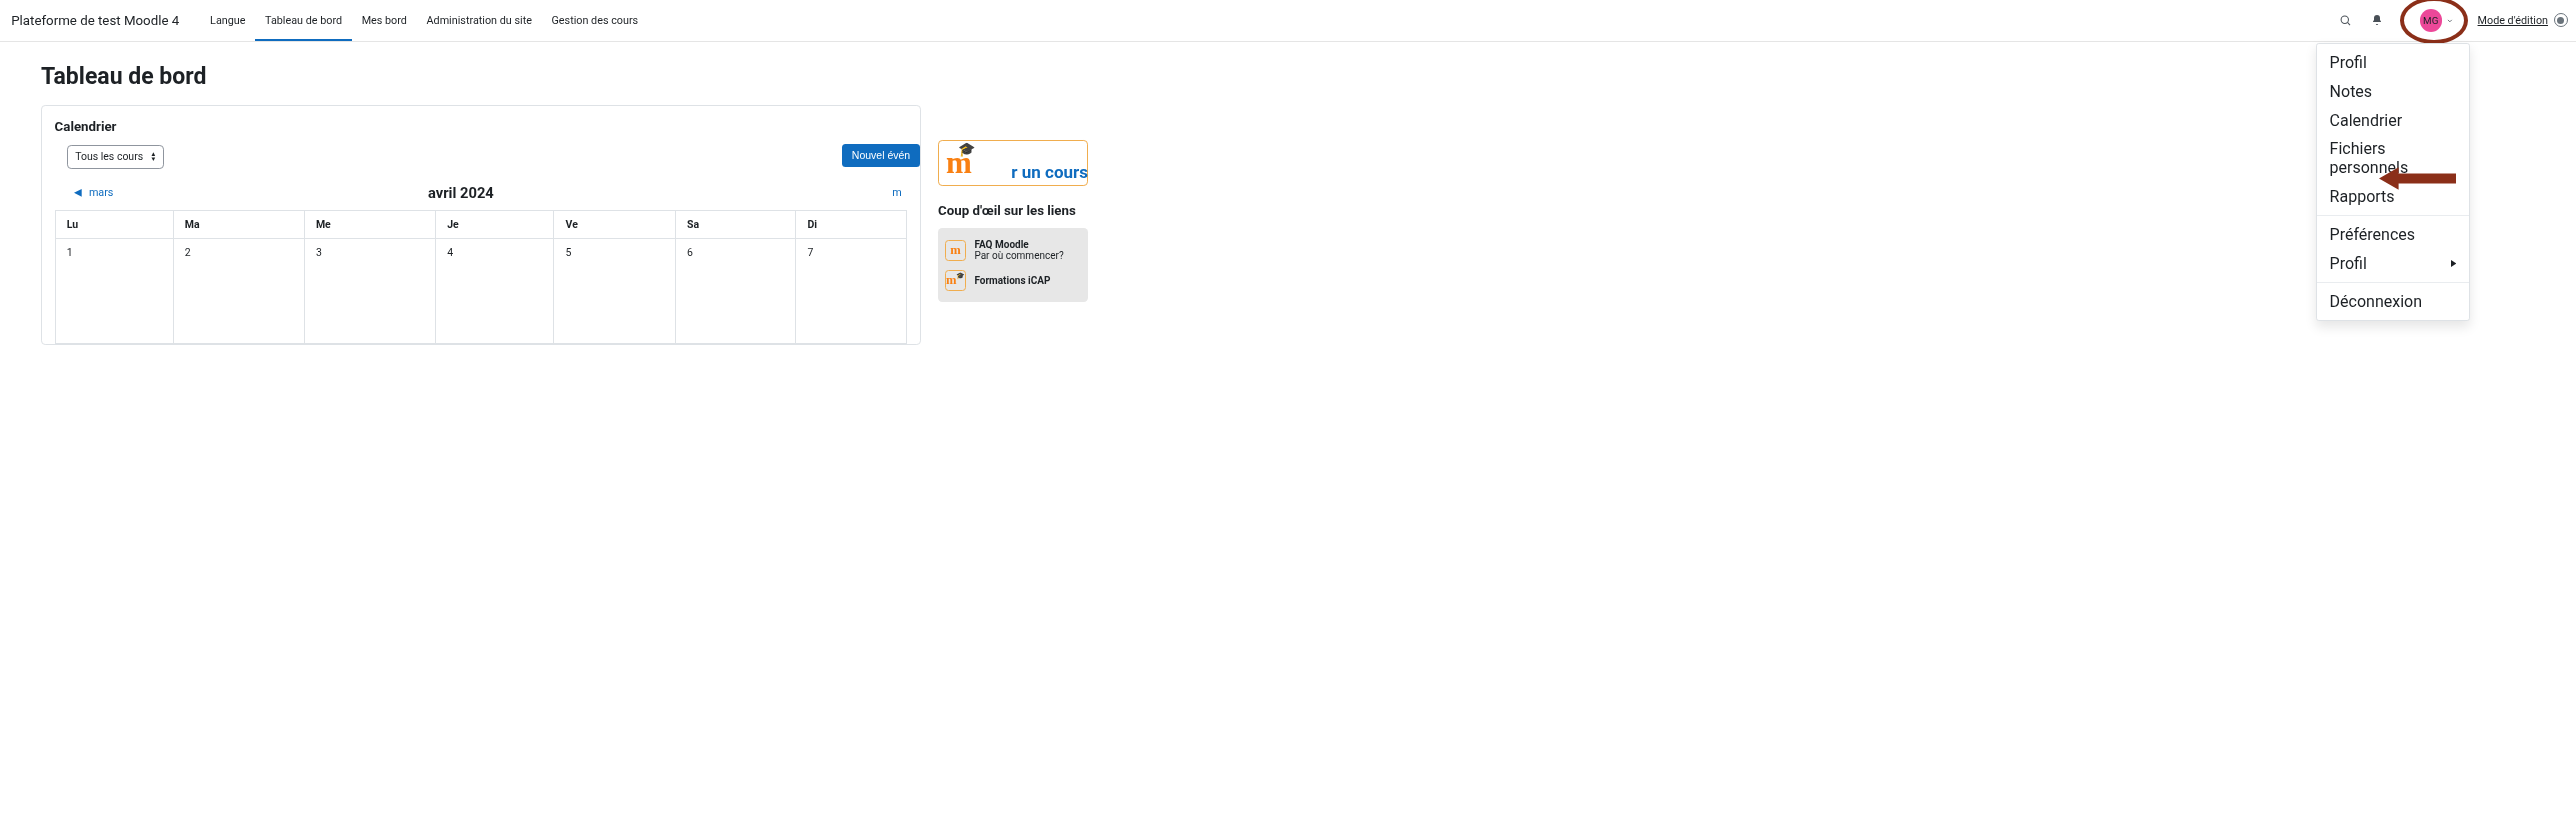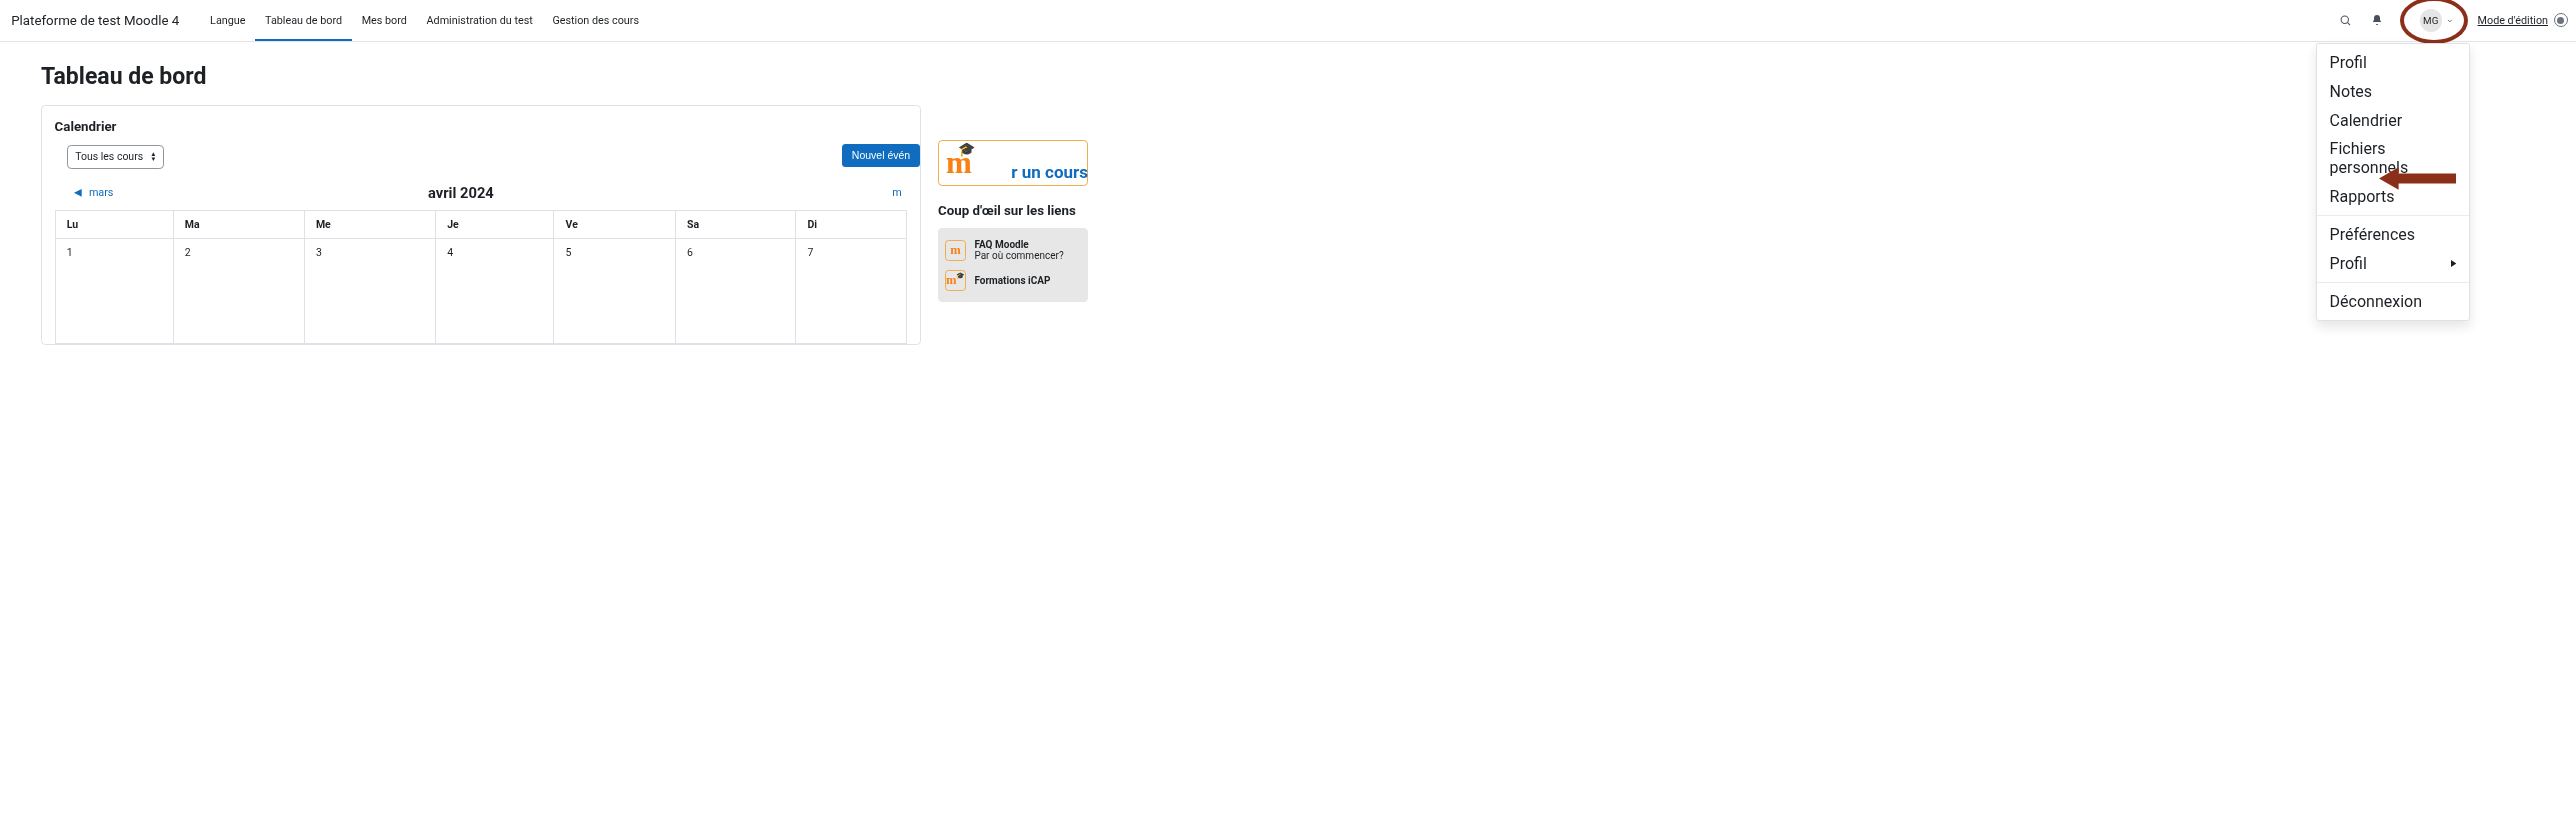--- a/index.html
+++ b/index.html
@@ -11,21 +11,21 @@
   .brand { font-size: 13.3px; color: #212529; padding-right: 14px; }
   .nav-primary { display: flex; align-items: stretch; height: 100%; margin-left: 7px; }
   .nav-link { display: flex; align-items: center; height: 100%; padding: 0 9.8px; font-size: 10.8px; color: #1d2125; cursor: pointer; border-bottom: 2.1px solid transparent; padding-top: 2.1px; }
   .nav-link.active { border-bottom-color: #0f6cbf; color: #1d2125; }
 
   .nav-right { margin-left: auto; display: flex; align-items: center; gap: 7px; }
   .icon-btn { width: 25px; height: 25px; display: flex; align-items: center; justify-content: center; cursor: pointer; color: #495057; }
   .divider { width: 0.7px; height: 17px; background: #e5e5e5; margin: 0 4.2px; }
   .user-chip-wrap { position: relative; padding: 1.4px; }
   .user-chip { display: flex; align-items: center; gap: 4.2px; padding: 4.2px 5.6px; border-radius: 14px; background: transparent; cursor: pointer; }
-  .avatar { width: 22.4px; height: 22.4px; border-radius: 50%; background: #e5e5e5; color: #1d2125; font-size: 9.8px; display: flex; align-items: center; justify-content: center; }
+  .avatar { width: 22.4px; height: 22.4px; border-radius: 50%; background: #ec4899; color: #1d2125; font-size: 9.8px; display: flex; align-items: center; justify-content: center; }
   .ring { position: absolute; top: -7px; left: -12.6px; right: -7px; bottom: -7px; border: 4.2px solid #8b2f19; border-radius: 50% / 50%; pointer-events: none; }
   .edit-toggle { display: flex; align-items: center; gap: 5.6px; font-size: 10.8px; padding-left: 9.8px; text-decoration: underline; }
   .toggle { width: 14px; height: 14px; border: 1.4px solid #6a737b; border-radius: 50%; position: relative; background: #fff; }
   .toggle::before { content: ""; position: absolute; top: 2.1px; left: 2.1px; width: 7px; height: 7px; border-radius: 50%; background: #6a737b; }
 
   
   .page { display: flex; padding: 21px 15.4px 0 41px; gap: 17px; }
   .main { flex: 1; max-width: 880px; }
   .aside { width: 150px; flex-shrink: 0; padding-top: 77px; }
 
@@ -71,21 +71,21 @@
 </style>
 </head>
 <body>
 
 <nav class="navbar">
   <a class="brand">Plateforme de test Moodle 4</a>
   <div class="nav-primary">
     <a class="nav-link">Langue</a>
     <a class="nav-link active">Tableau de bord</a>
     <a class="nav-link">Mes bord</a>
-    <a class="nav-link">Administration du test</a>
+    <a class="nav-link">Administration du site</a>
     <a class="nav-link">Gestion des cours</a>
   </div>
   <div class="nav-right">
     <div class="icon-btn">
       <svg width="12.6" height="12.6" viewBox="0 0 24 24" fill="none" stroke="currentColor" stroke-width="2">
           <circle cx="11" cy="11" r="7"></circle>
           <line x1="21" y1="21" x2="16.65" y2="16.65"></line>
         </svg>
     </div>
     <div class="icon-btn">

